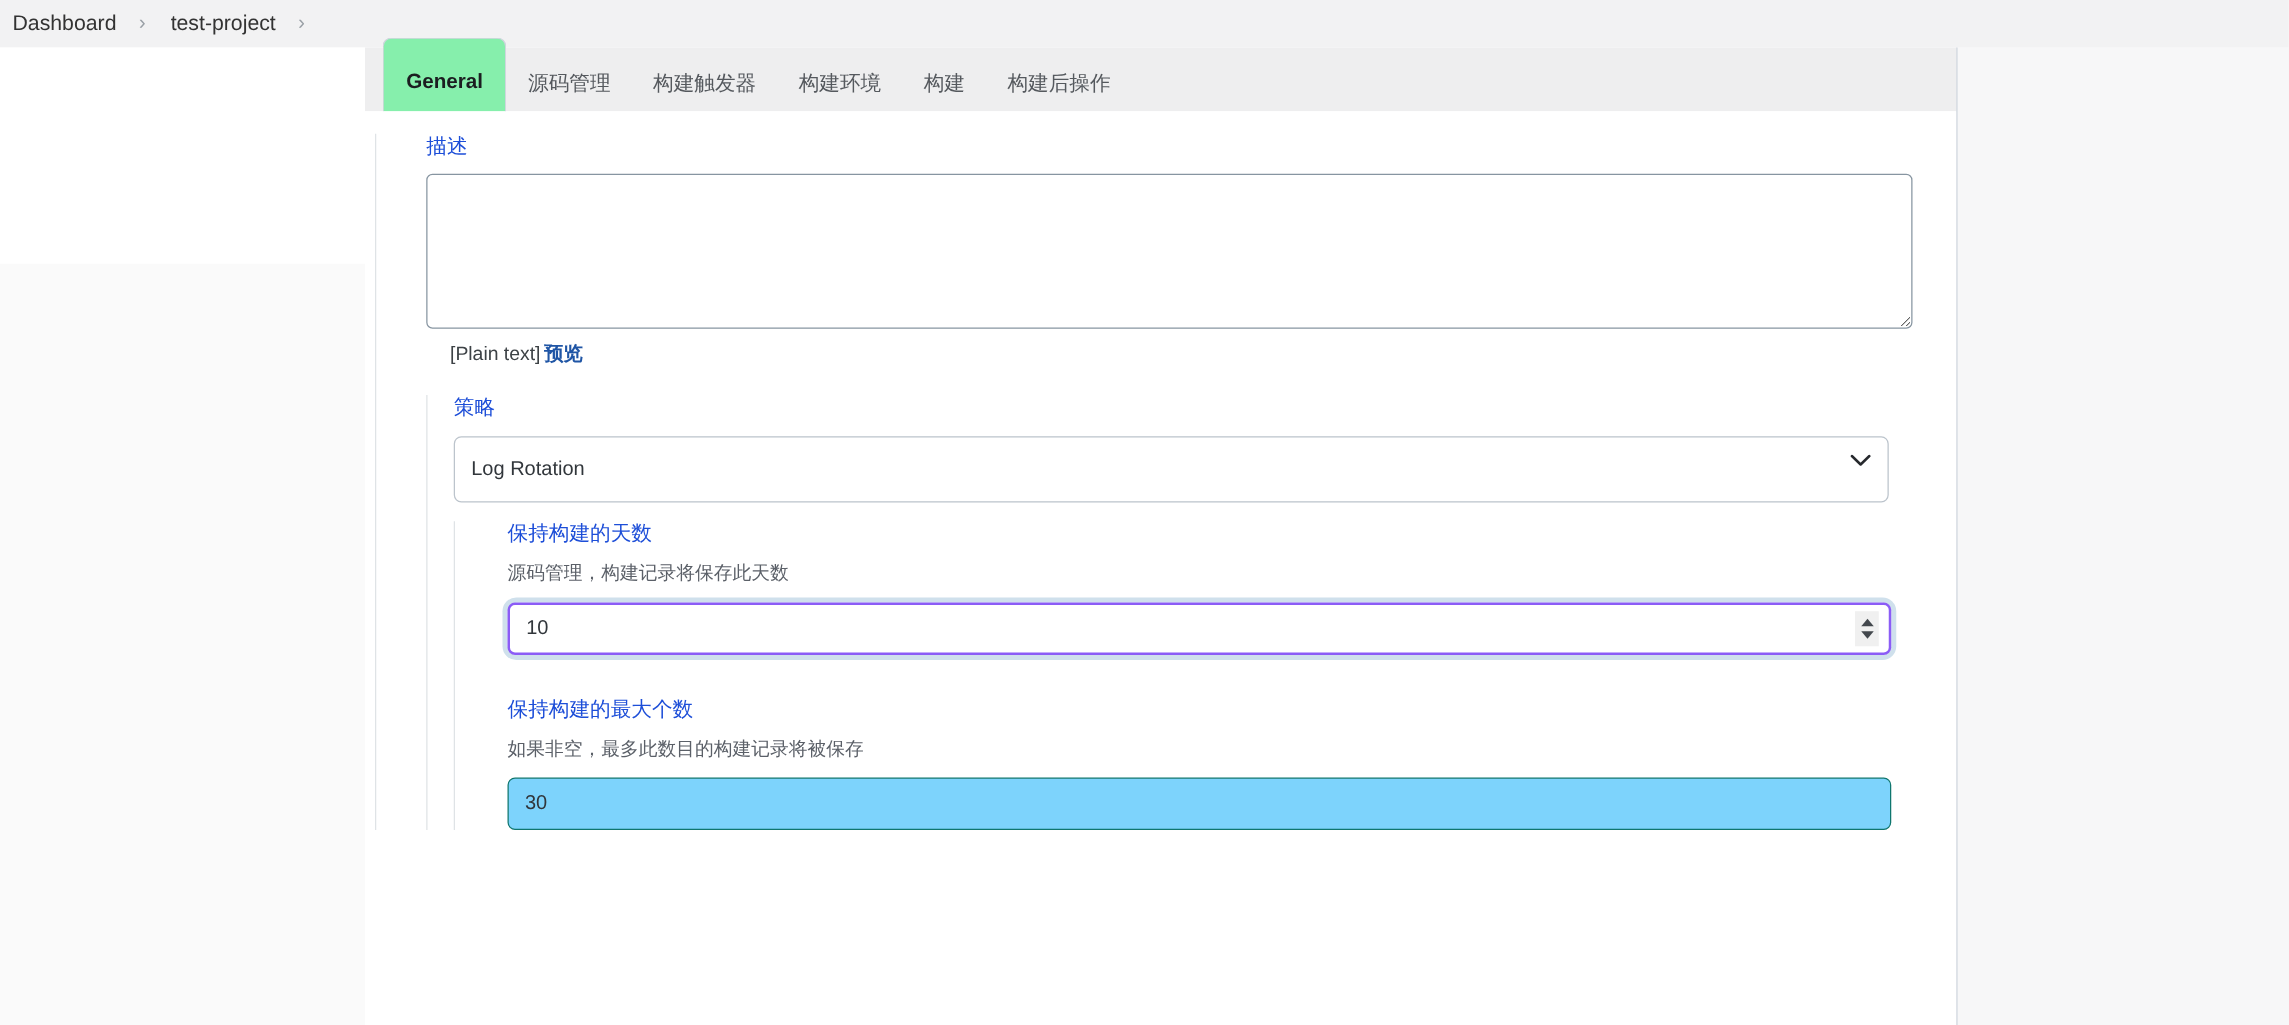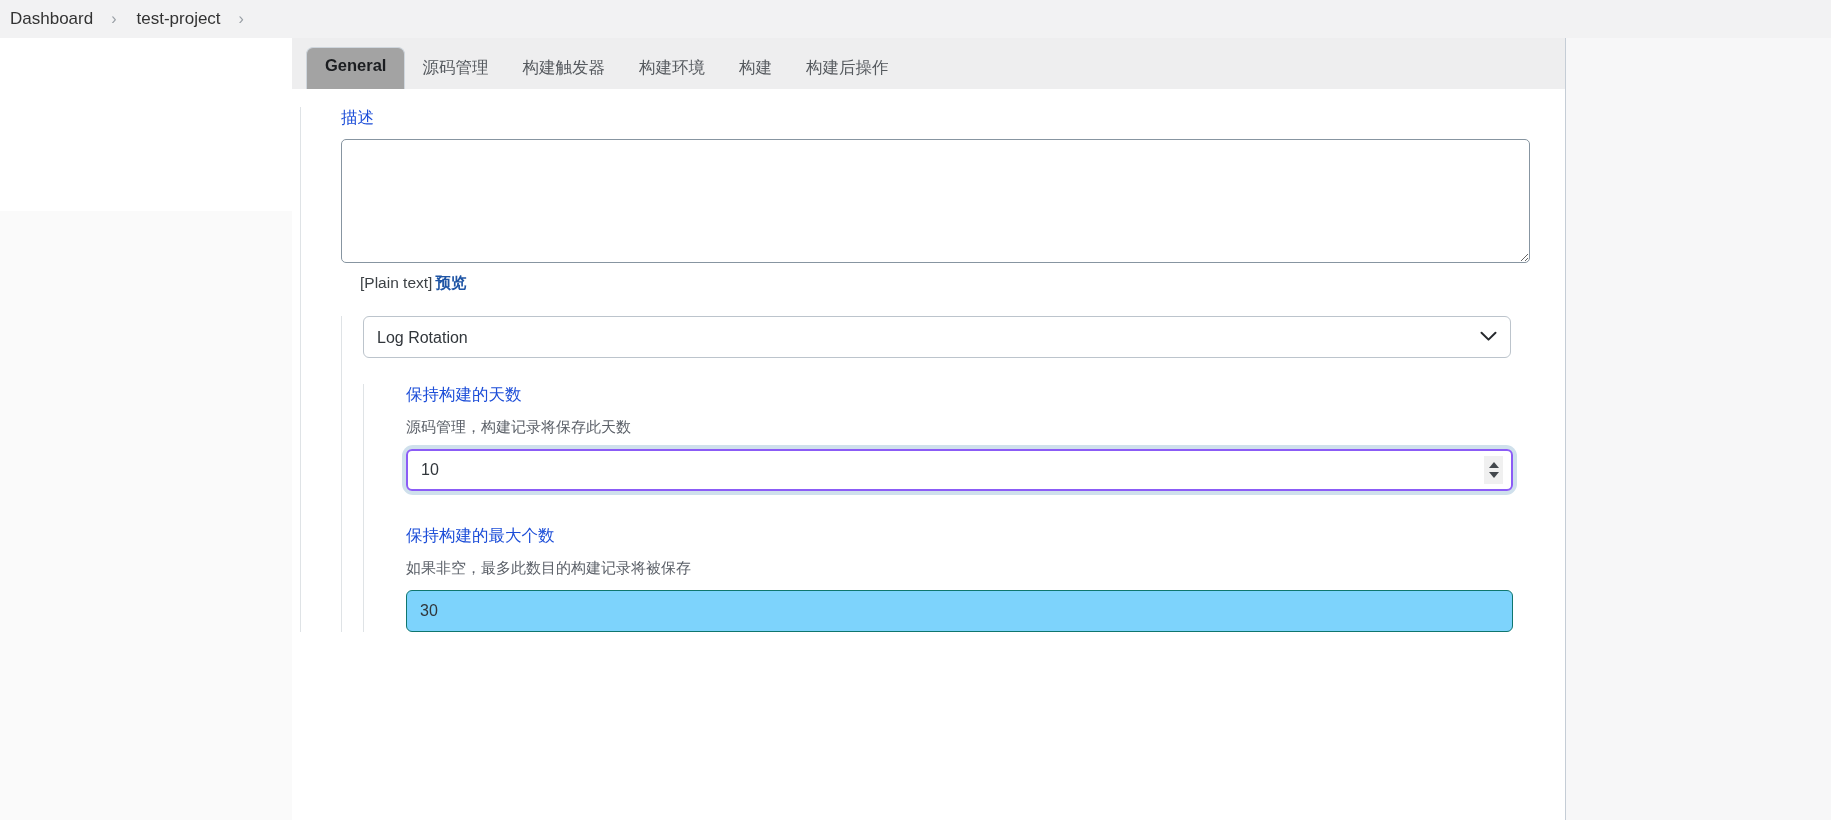--- a/index.html
+++ b/index.html
@@ -83,27 +83,27 @@
     font-size: 16.5px;
     color: #55595e;
     padding: 12px 17px 12px;
     line-height: 1.2;
     cursor: pointer;
     white-space: nowrap;
     position: relative;
     top: 1px;
   }
   .tab.active {
-    background: #a3a3a3;
+    background: #86efac;
     color: #1b1d20;
     font-weight: bold;
     border: 1px solid #cfd6dd;
     border-bottom: 1px solid #ffffff;
     border-radius: 7px 7px 0 0;
-    padding: 8px 18px 13px;
+    padding: 25px 18px 13px;
   }
 
   .tab-content {
     position: relative;
     height: 731px;
     background: #ffffff;
     padding: 0;
   }
 
   
@@ -220,21 +220,21 @@
 
   .select-wrap {
     position: relative;
     width: 1148px;
     height: 42px;
   }
   select.strategy-select {
     appearance: none;
     -webkit-appearance: none;
     width: 100%;
-    height: 42px;
+    height: 53px;
     border: 1px solid #bcc4cc;
     border-radius: 6px;
     background: #ffffff;
     font-family: "Liberation Sans", sans-serif;
     font-size: 16px;
     color: #31363b;
     padding: 0 38px 0 13px;
     cursor: pointer;
     outline: none;
   }
@@ -346,20 +346,21 @@
 
           <textarea class="desc-input" placeholder="" style=""></textarea>
 
           <div class="plain-text-row">
             <span>[Plain text]</span><span class="preview-link">预览</span>
           </div>
 
 
           <div class="sub-section">
 
+            <div class="field-label">策略</div>
 
             <div class="select-wrap">
               <select class="strategy-select">
                 <option>Log Rotation</option>
               </select>
               <span class="select-chevron">
                 <svg width="17" height="11" viewBox="0 0 17 11">
                   <path d="M1.5 1.8 L8.5 8.6 L15.5 1.8" stroke="#26292d" stroke-width="2" fill="none" stroke-linecap="round" stroke-linejoin="round"></path>
                 </svg>
               </span>

